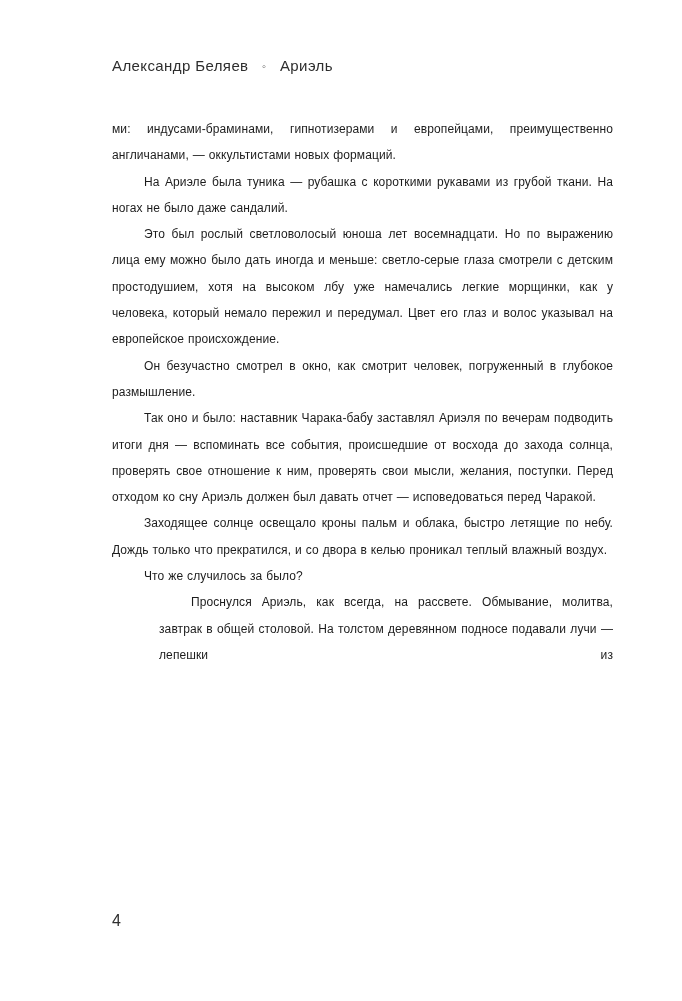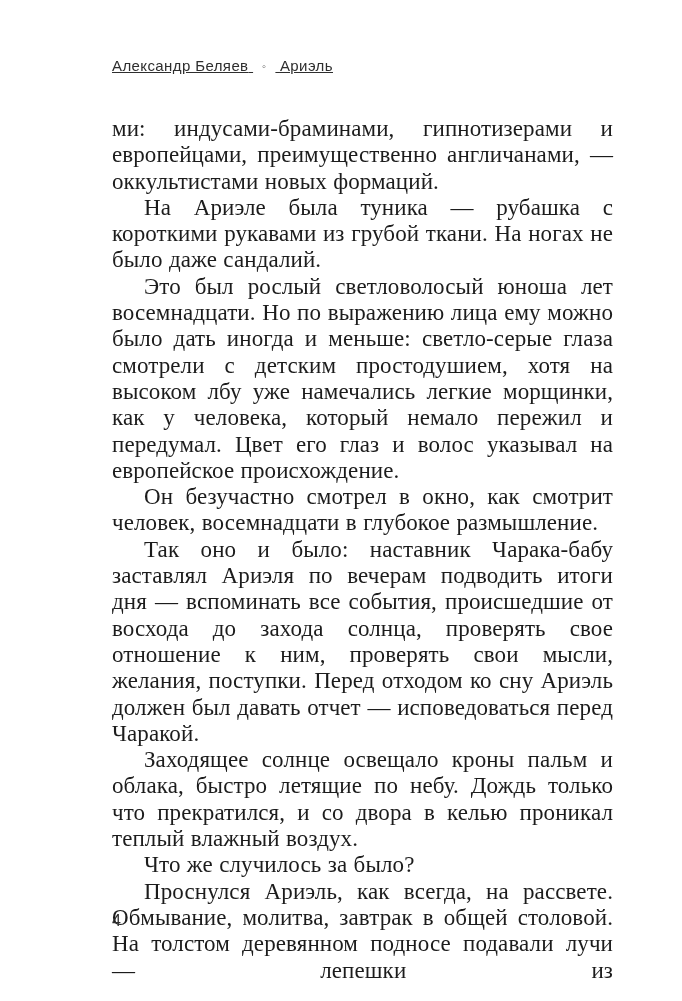--- a/index.html
+++ b/index.html
@@ -18,51 +18,50 @@
   }
   .book-header {
     position: absolute;
     top: 57px;
     left: 112px;
     right: 76px;
     font-size: 15px;
     letter-spacing: 0.4px;
     color: #2e2e2e;
     white-space: nowrap;
-    text-decoration: underline;
   }
   .book-header .sep {
     display: inline-block;
     margin: 0 9px;
     font-size: 11px;
     color: #555;
     vertical-align: 1px;
   }
   .content {
     position: absolute;
     top: 116px;
     left: 112px;
     width: 501px;
   }
   .para {
     margin: 0;
-    font-size: 23px;
+    font-size: 12px;
     line-height: 26.3px;
     text-align: justify;
     text-indent: 32px;
     letter-spacing: 0.1px;
     word-spacing: 0.5px;
     color: #1c1c1c;
-    font-family: Liberation Serif, serif;
   }
   .para.no-indent {
     text-indent: 0;
   }
   .para.continues {
     text-align-last: justify;
+    margin-left: 47px;
   }
   .page-footer {
     position: absolute;
     top: 912px;
     left: 112px;
     font-size: 16px;
     color: #2e2e2e;
   }
 </style>
 </head>
@@ -73,21 +72,21 @@
   <header class="book-header">
     <span>Александр Беляев</span>
     <span class="sep">◦</span>
     <span>Ариэль</span>
   </header>
 
   <main class="content">
     <p class="para no-indent">ми: индусами-браминами, гипнотизерами и европейцами, преимущественно англичанами, — оккультистами новых формаций.</p>
     <p class="para">На Ариэле была туника — рубашка с короткими рукавами из грубой ткани. На ногах не было даже сандалий.</p>
     <p class="para">Это был рослый светловолосый юноша лет восемнадцати. Но по выражению лица ему можно было дать иногда и меньше: светло-серые глаза смотрели с детским простодушием, хотя на высоком лбу уже намечались легкие морщинки, как у человека, который немало пережил и передумал. Цвет его глаз и волос указывал на европейское происхождение.</p>
-    <p class="para">Он безучастно смотрел в окно, как смотрит человек, восемнадцати в глубокое размышление.</p>
+    <p class="para">Он безучастно смотрел в окно, как смотрит человек, погруженный в глубокое размышление.</p>
     <p class="para">Так оно и было: наставник Чарака-бабу заставлял Ариэля по вечерам подводить итоги дня — вспоминать все события, происшедшие от восхода до захода солнца, проверять свое отношение к ним, проверять свои мысли, желания, поступки. Перед отходом ко сну Ариэль должен был давать отчет — исповедоваться перед Чаракой.</p>
     <p class="para">Заходящее солнце освещало кроны пальм и облака, быстро летящие по небу. Дождь только что прекратился, и со двора в келью проникал теплый влажный воздух.</p>
     <p class="para">Что же случилось за было?</p>
     <p class="para continues">Проснулся Ариэль, как всегда, на рассвете. Обмывание, молитва, завтрак в общей столовой. На толстом деревянном подносе подавали лучи — лепешки из</p>
   </main>
 
   <footer class="page-footer">
     <span>4</span>
   </footer>
 

